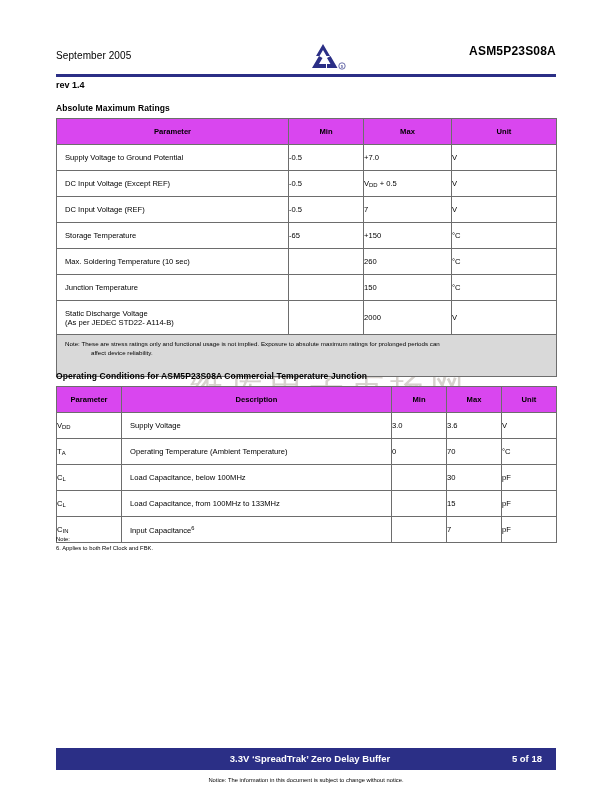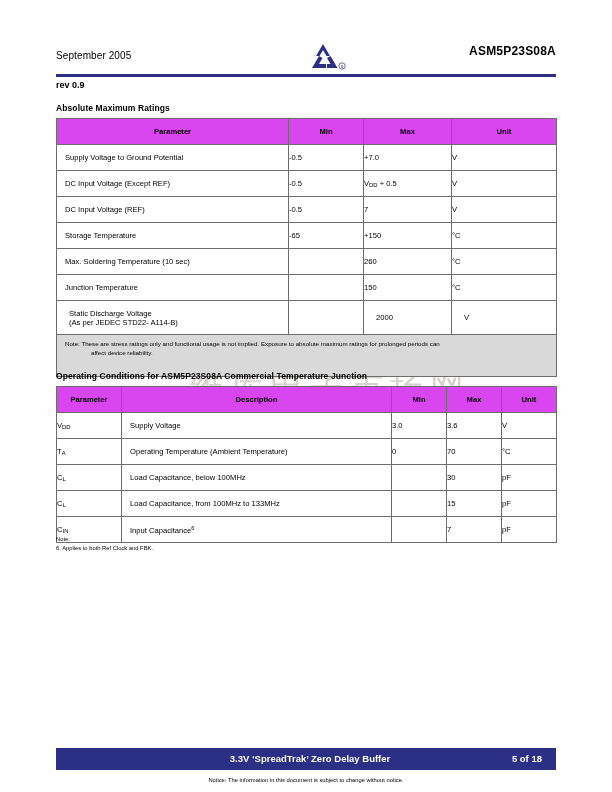--- a/index.html
+++ b/index.html
@@ -104,21 +104,21 @@
   }
   .cellpad { padding-left: 8px; }
   .ctr { }
 
   #tbl-abs {
     left: 56px;
     top: 118px;
     width: 500px;
   }
   #tbl-abs td { height: 25px; }
-  #tbl-abs tr.tall td { height: 33px; padding-left: 12px; }
+  #tbl-abs tr.tall td { height: 33px; }
   #tbl-abs tr.note td {
     height: 33px;
     background: #d9d9d9;
     font-size: 6.2px;
     padding: 4px 8px;
     text-align: left;
     vertical-align: top;
     line-height: 1.5;
   }
 
@@ -207,21 +207,21 @@
           <polygon points="24,26 31,14 34.5,16 31,22 38,22 38,26"></polygon>
           <polygon points="46,26 39,26 39,22 42.5,22 39,16 42.5,14 49.5,26"></polygon>
         </g>
         <circle cx="54" cy="24" r="3.2" fill="none" stroke="#2b2f86" stroke-width="0.7"></circle>
         <text x="54" y="26.4" font-size="4.4" text-anchor="middle" fill="#2b2f86" font-family="Liberation Serif, serif">R</text>
       </svg>
     </div>
     <div class="header-part">ASM5P23S08A</div>
   </div>
   <div class="header-rule"></div>
-  <div class="rev">rev 0.9</div>
+  <div class="rev">rev 1.4</div>
 
   <div class="watermark">维库电子市场网</div>
 
   <div class="sec-title" id="title-abs">Absolute Maximum Ratings</div>
 
   <table id="tbl-abs">
     <colgroup>
       <col style="width:232px">
       <col style="width:75px">
       <col style="width:88px">

